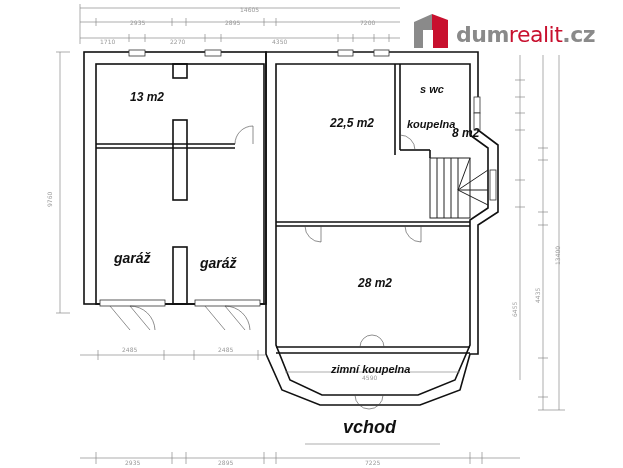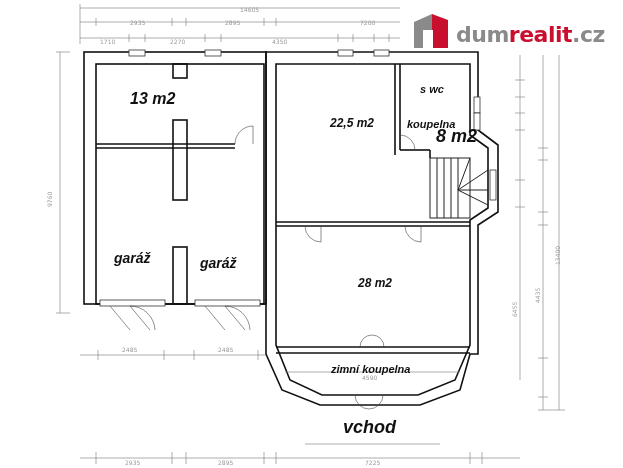--- a/index.html
+++ b/index.html
@@ -8,21 +8,21 @@
   .wall{fill:none;stroke:#111;stroke-width:1.6;}
   .wallthin{fill:none;stroke:#222;stroke-width:1;}
   .dim{stroke:#8a8a8a;stroke-width:.7;fill:none;}
   .dimtxt{fill:#9a9a9a;font-size:6px;font-family:"DejaVu Sans",sans-serif;}
   .win{fill:#fff;stroke:#333;stroke-width:.8;}
   .door{fill:none;stroke:#444;stroke-width:.6;}
   .room{position:absolute;font-family:"Liberation Sans",sans-serif;font-weight:bold;font-style:italic;color:#111;white-space:nowrap;}
   .logo{position:absolute;left:410px;top:10px;width:200px;height:40px;}
   .logo-text{position:absolute;left:46px;top:12px;font-family:"DejaVu Sans",sans-serif;font-size:22px;letter-spacing:-.5px;}
   .logo-grey{color:#8a8a8a;font-weight:bold;}
-  .logo-red{color:#c8102e;font-weight:bold;margin-top:40px;}
+  .logo-red{color:#c8102e;font-weight:normal;margin-top:40px;}
   .title{position:absolute;left:80px;top:383px;font-family:"Liberation Sans",sans-serif;font-weight:bold;font-style:italic;font-size:22px;line-height:22px;color:#111;}
 </style>
 </head>
 <body>
 
 <svg id="plan" width="623" height="468" viewBox="0 0 623 468" xmlns="http://www.w3.org/2000/svg">
 
   <g>
     <line class="dim" x1="80" y1="8" x2="400" y2="8"></line>
     <line class="dim" x1="80" y1="22" x2="400" y2="22"></line>
@@ -171,25 +171,25 @@
 
 <div class="logo">
   <svg width="42" height="40">
     <path d="M4 12 L22 4 L22 38 L4 38 Z" fill="#8a8a8a"></path>
     <path d="M22 4 L38 10 L38 38 L22 38 Z" fill="#c8102e"></path>
     <rect x="13" y="20" width="10" height="18" fill="#fff"></rect>
   </svg>
   <span class="logo-text"><span class="logo-grey">dum</span><span class="logo-red">realit</span><span class="logo-grey">.cz</span></span>
 </div>
 
-<div class="room" style="left:130px;top:90px;font-size:16px;">13 m2</div>
+<div class="room" style="left:130px;top:90px;font-size:12px;">13 m2</div>
 <div class="room" style="left:330px;top:116px;font-size:12px;">22,5 m2</div>
 <div class="room" style="left:407px;top:70px;font-size:11px;margin-top:48px;">koupelna</div>
 <div class="room" style="left:420px;top:83px;font-size:11px;">s wc</div>
-<div class="room" style="left:436px;top:126px;font-size:18px;">8 m2</div>
+<div class="room" style="left:452px;top:126px;font-size:12px;">8 m2</div>
 <div class="room" style="left:114px;top:250px;font-size:14px;">garáž</div>
 <div class="room" style="left:200px;top:255px;font-size:14px;">garáž</div>
 <div class="room" style="left:358px;top:276px;font-size:12px;">28 m2</div>
 <div class="room" style="left:331px;top:363px;font-size:11px;">zimní koupelna</div>
 <div class="room" style="left:343px;top:417px;font-size:18px;">vchod</div>
 
 <div class="title">
 </div>
 
 </body></html>

